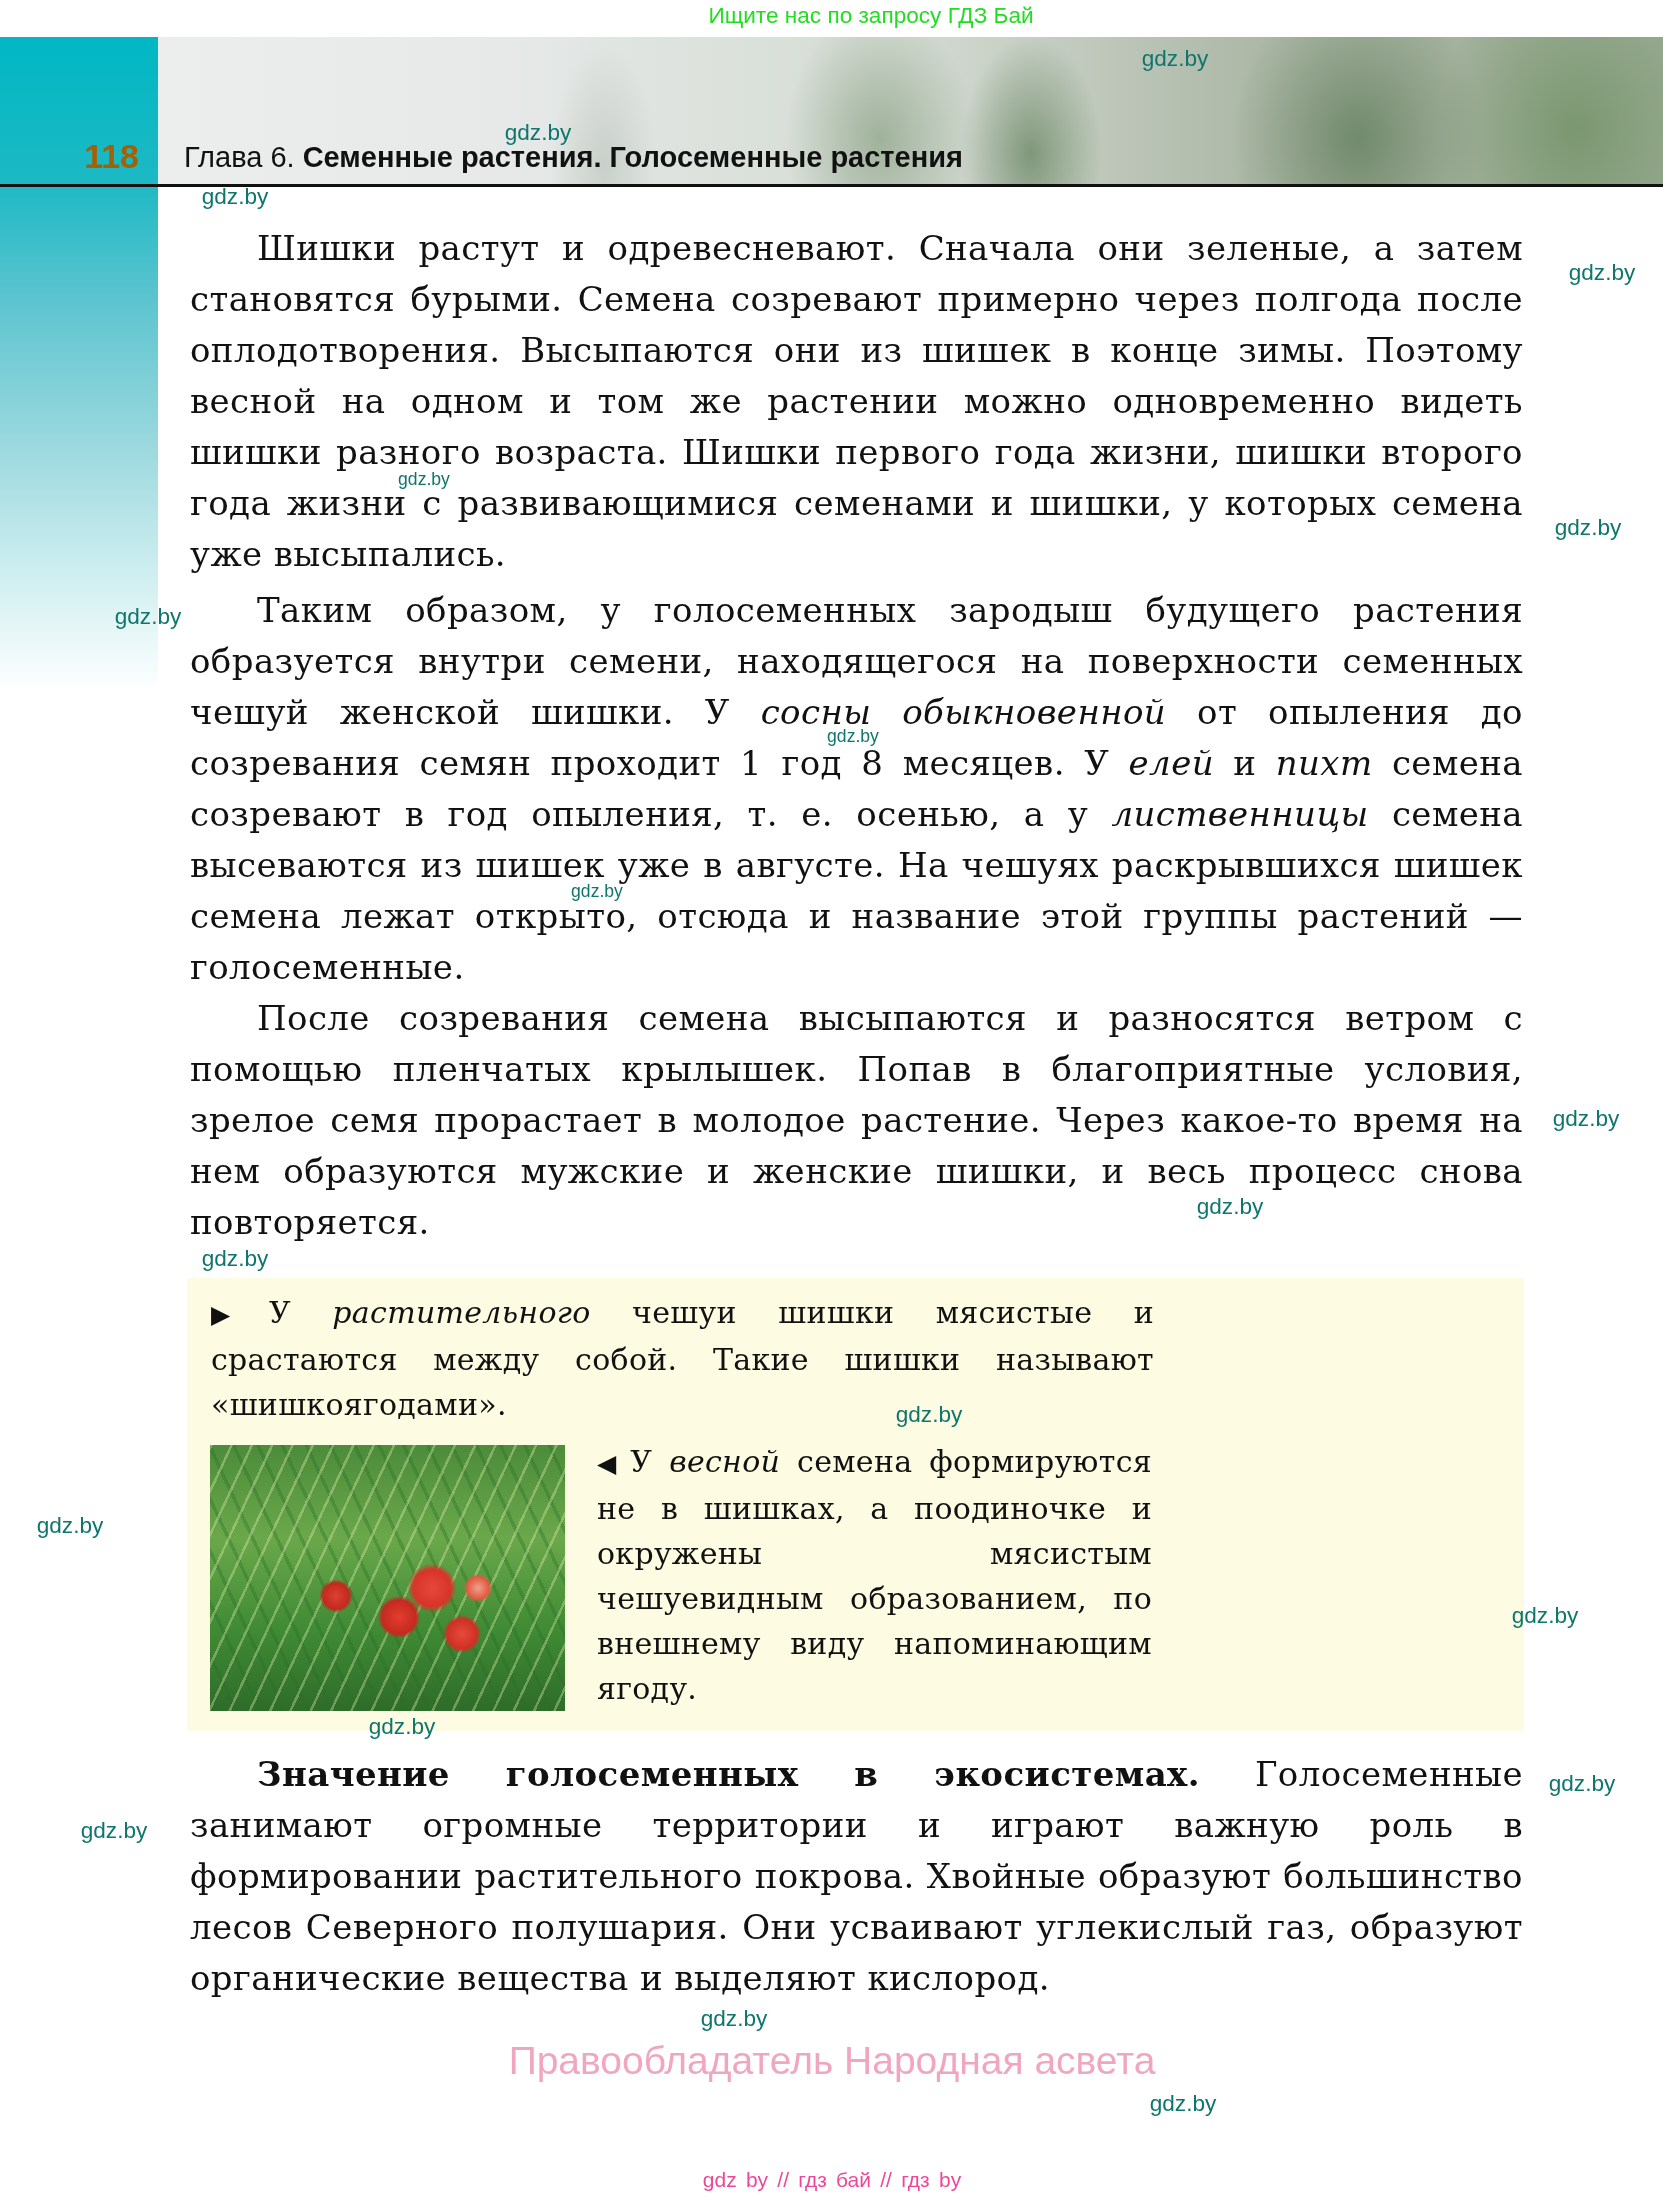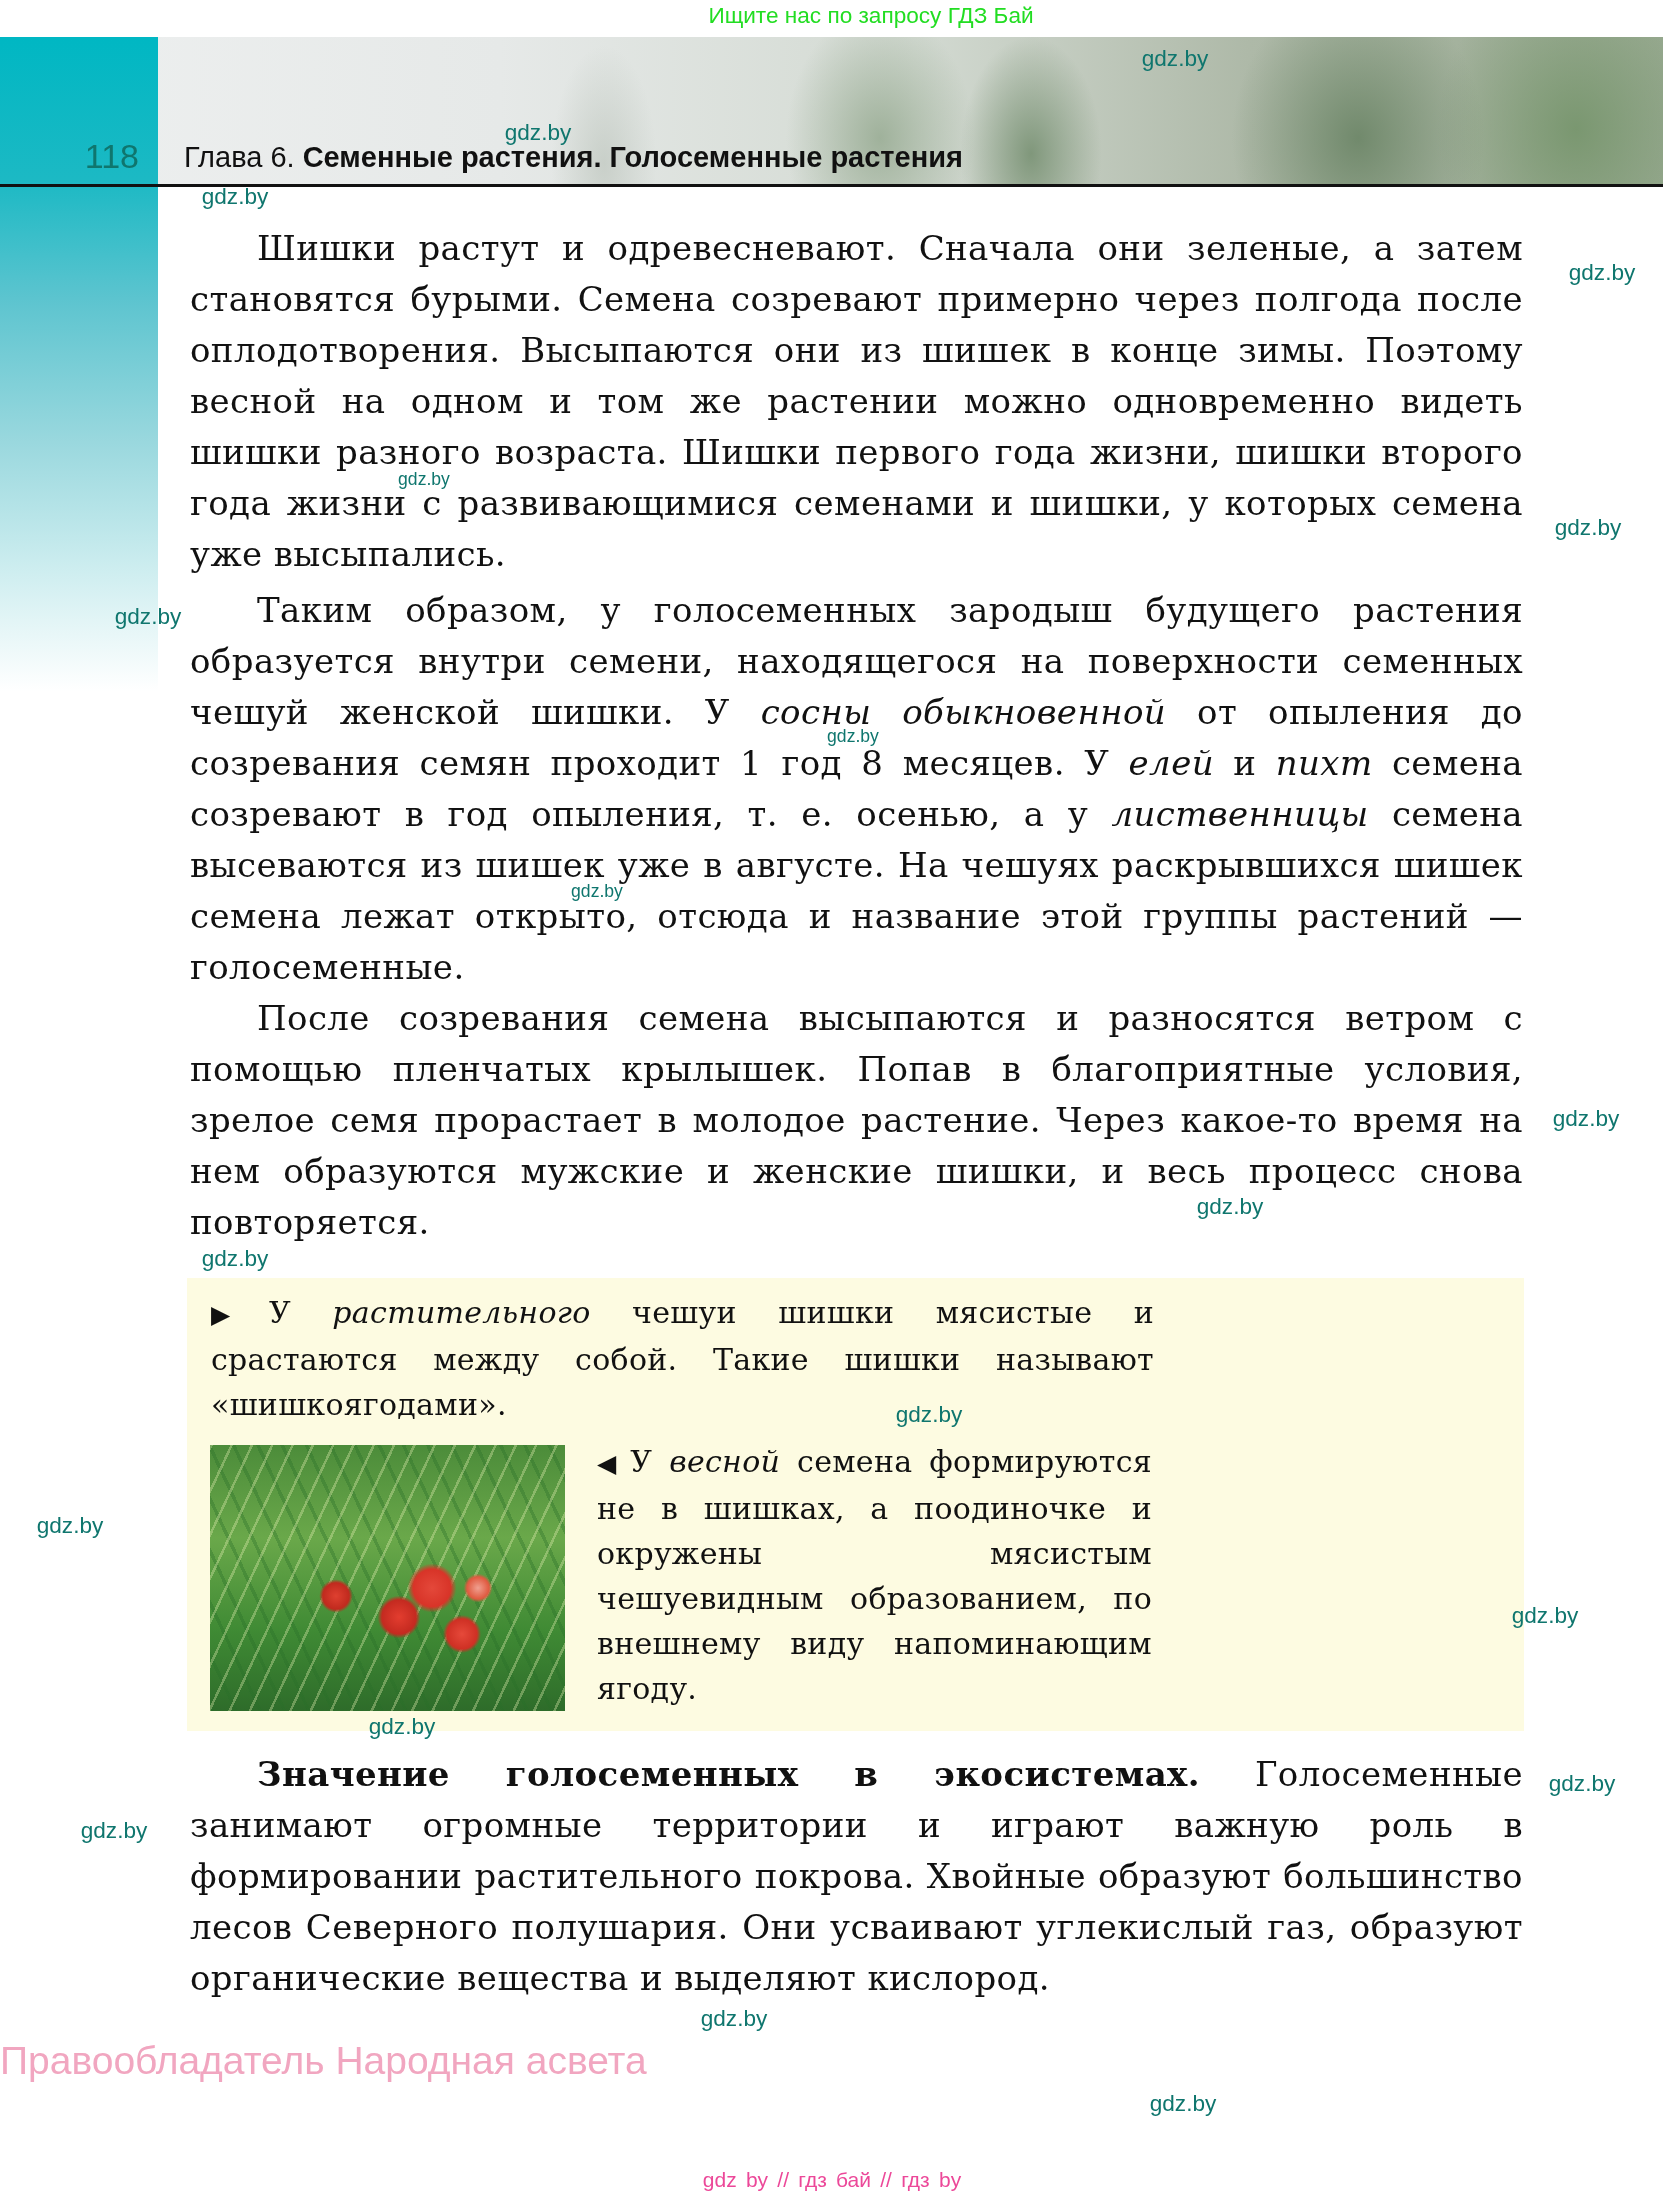--- a/index.html
+++ b/index.html
@@ -23,21 +23,21 @@
       radial-gradient(ellipse 184px 218px at 1576px 92px, rgba(120,150,110,0.95), rgba(120,150,110,0) 75%),
       radial-gradient(ellipse 75px 168px at 604px 126px, rgba(190,198,190,0.7), rgba(190,198,190,0) 70%),
       linear-gradient(90deg, #eef0f0 0%, #e6e9e8 30%, #d3dad2 55%, #aeb9a8 75%, #9aab93 100%);
   }
   .teal-strip {
     left: 0; top: 37px; width: 158px; height: 654px;
     background: linear-gradient(180deg, #00b7c3 0%, #1cb9c4 22%, #5cc4cf 40%, #9ad8de 62%, #cfeef0 82%, #ffffff 100%);
   }
   .page-number {
     left: 34px; width: 105px; top: 137px; text-align: right;
-    font-family: "Liberation Sans", sans-serif; font-weight: normal; font-size: 34px; color: #0f766e;
+    font-family: "Liberation Sans", sans-serif; font-weight: bold; font-size: 34px; color: #a16207;
   }
   .chapter-title {
     left: 184px; top: 141px; white-space: nowrap;
     font-family: "Liberation Sans", sans-serif; font-size: 29px; color: #111;
   }
   .chapter-title b { font-weight: bold; }
   .header-rule { left: 0; top: 184px; width: 1664px; height: 2.5px; background: #111; }
 
   .para {
     left: 190px; width: 1333px; font-size: 34px; line-height: 51px;
@@ -80,21 +80,21 @@
       radial-gradient(circle 35px at 210px 277px, #6987da 0%, #304db0 55%, rgba(48,77,176,0) 75%),
       radial-gradient(circle 34px at 260px 243px, #6a88dc 0%, #2f4cad 55%, rgba(47,76,173,0) 75%),
       radial-gradient(circle 34px at 126px 319px, #5f7ed4 0%, #2c48a8 55%, rgba(44,72,168,0) 75%),
       radial-gradient(circle 32px at 243px 335px, #5f7ed4 0%, #2a46a5 55%, rgba(42,70,165,0) 75%),
       repeating-linear-gradient(140deg, rgba(200,230,150,0.45) 0 2.5px, rgba(0,0,0,0) 2.5px 15px),
       repeating-linear-gradient(40deg, rgba(60,110,60,0.4) 0 2.5px, rgba(0,0,0,0) 2.5px 17px),
       linear-gradient(180deg, #7f9a6c 0%, #8aa577 30%, #3f5f45 70%, #2b4a3a 100%);
   }
 
   .pink-notice {
-    left: 0; width: 1664px; top: 2039px; text-align: left;
+    left: 0; width: 1664px; top: 2039px; text-align: center;
     font-family: "Liberation Sans", sans-serif; font-size: 39px; color: #f1a6c0;
   }
   .footer-links {
     left: 0; width: 1664px; top: 2168px; text-align: center;
     font-family: "Liberation Sans", sans-serif; font-size: 21px; color: #ec4899; word-spacing: 3.4px;
   }
   .wm {
     position: absolute; font-family: "Liberation Sans", sans-serif; font-size: 22.6px; color: #0f766e;
     white-space: nowrap; transform: translate(-50%, -50%);
   }

